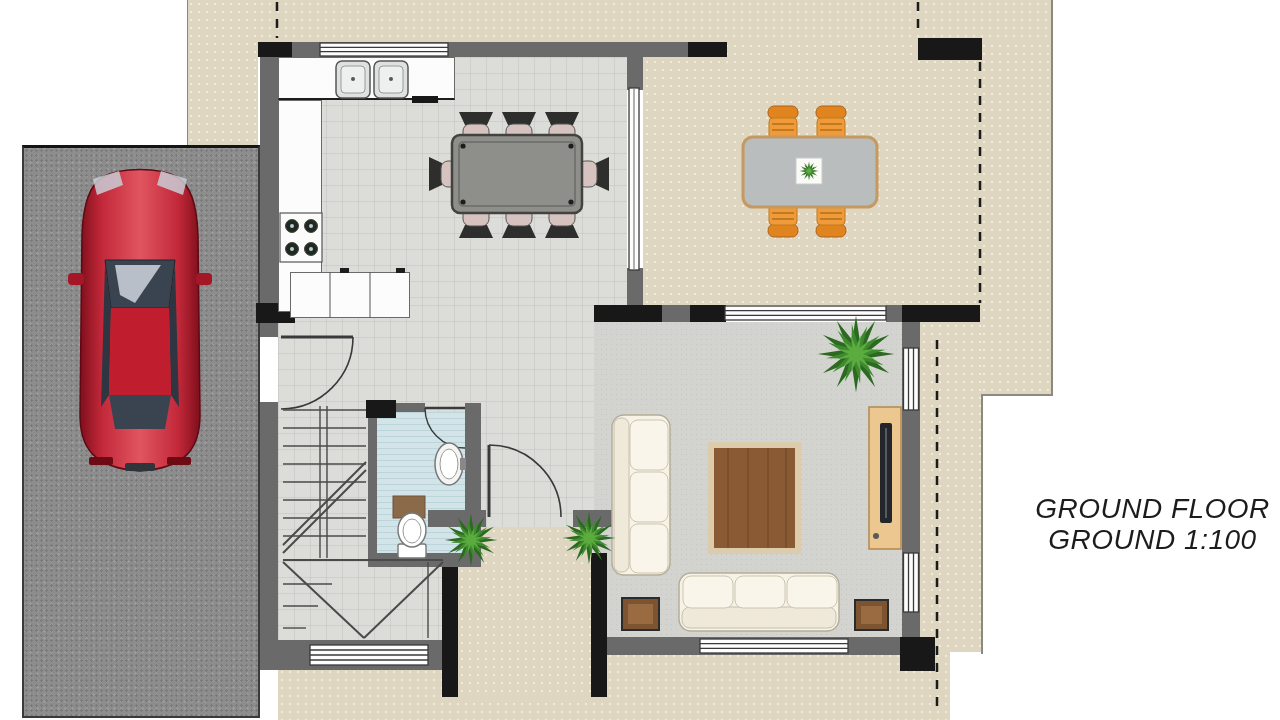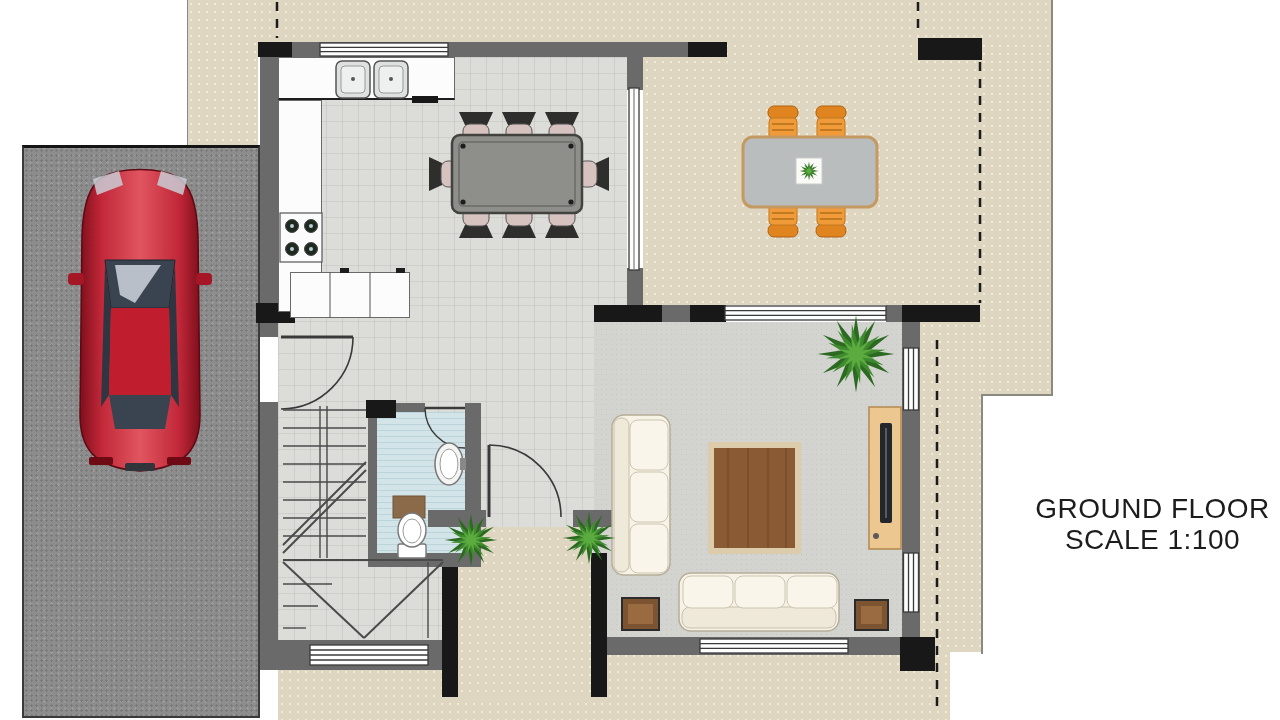--- a/index.html
+++ b/index.html
@@ -24,21 +24,21 @@
         background-image:radial-gradient(#7b7b7b 1px, transparent 1.2px),
                          radial-gradient(#9c9c9c 1px, transparent 1.2px);
         background-size:5px 5px,7px 7px;background-position:0 0,3px 4px;
         border-top:3px solid #141414;border-left:2px solid #3a3a3a;
         border-right:2px solid #3a3a3a;border-bottom:2px solid #3a3a3a;box-sizing:border-box;}
   .wall{background:var(--wall-gray,#6a6a6a);}
   .blk{background:var(--wall-black,#181818);}
   .counter{background:#fcfcfc;border:1px solid #6a6a6a;box-sizing:border-box;}
   .outline{background:#8a8a80;}
   #plan-title{position:absolute;left:1035px;top:493px;width:235px;text-align:center;
-              color:#1c1c1c;font-size:28px;line-height:31px;letter-spacing:.5px;}
+              color:#1c1c1c;font-size:28px;line-height:31px;letter-spacing:.5px;font-style:italic;}
 </style>
 </head>
 <body>
 
 <div id="canvas">
 
   <div class="abs beige" style="left:187px;top:0;width:71px;height:145px"></div>
   <div class="abs beige" style="left:258px;top:0;width:795px;height:42px"></div>
   <div class="abs beige" style="left:643px;top:42px;width:337px;height:263px"></div>
   <div class="abs beige" style="left:980px;top:42px;width:73px;height:353px"></div>
@@ -321,16 +321,16 @@
       <path d="M36,143 L94,143 L96,230 L34,230 Z" fill="#c01e2e"></path>
       <path d="M34,230 L96,230 L90,264 L40,264 Z" fill="#3a4350"></path>
       <rect x="14" y="292" width="24" height="8" rx="2" fill="#6e0a14"></rect>
       <rect x="92" y="292" width="24" height="8" rx="2" fill="#6e0a14"></rect>
       <rect x="50" y="298" width="30" height="8" rx="2" fill="#30353c"></rect>
     </g>
   </svg>
 
   <div id="plan-title">
     <div>GROUND FLOOR</div>
-    <div>SCALE 1:100</div>
+    <div>GROUND 1:100</div>
   </div>
 
 </div>
 
 </body></html>

